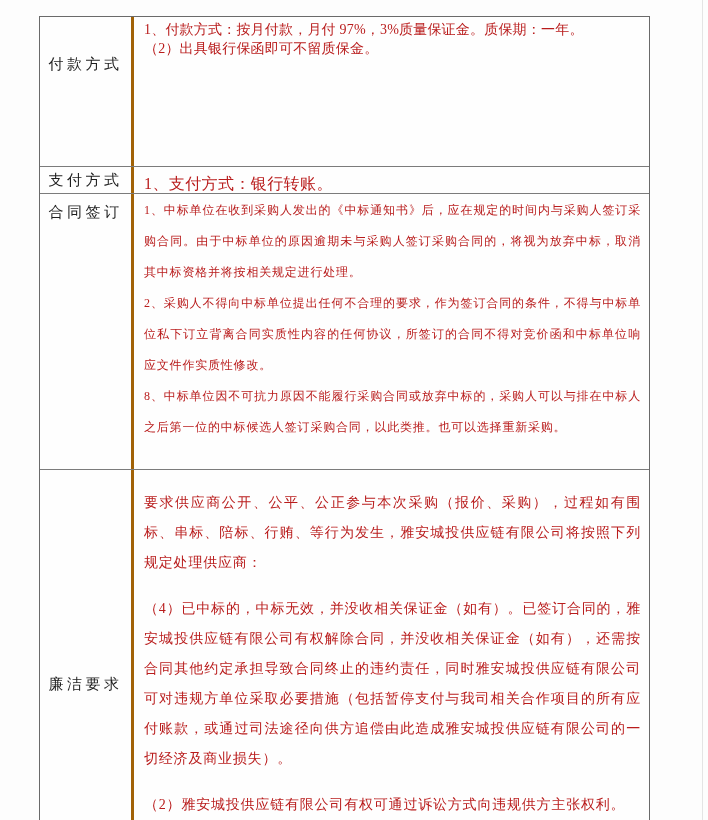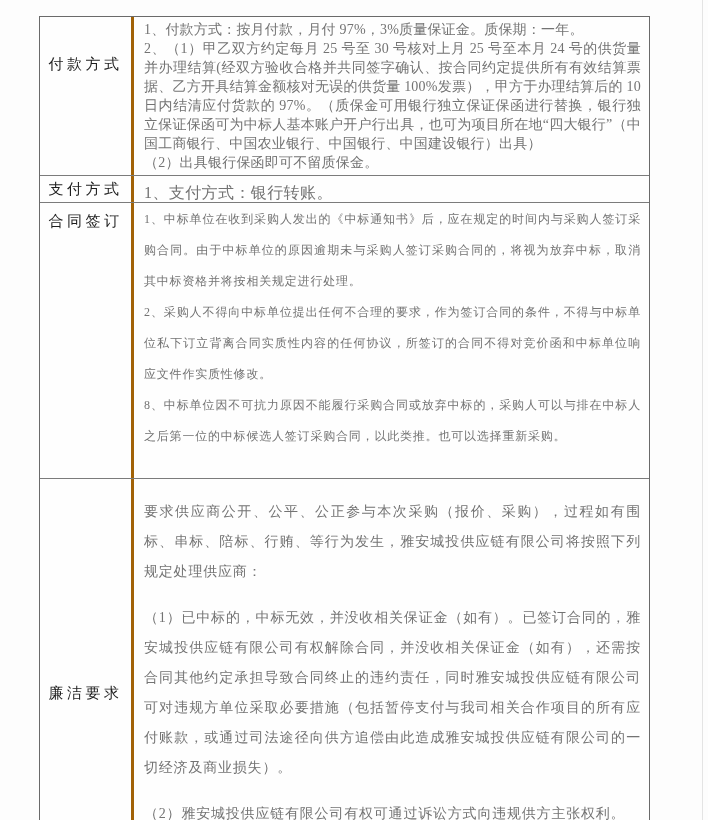--- a/index.html
+++ b/index.html
@@ -47,21 +47,21 @@
     white-space: nowrap;
   }
   .content-cell {
     flex: 1;
     padding: 0 8px 0 10px;
     min-width: 0;
   }
   .content-cell p {
     margin: 0;
     text-align: justify;
-    color: #737373;
+    color: #b91c1c;
   }
   
   .row-payment-terms { min-height: 150px; }
   .row-payment-terms .label-cell { align-items: flex-start; padding-top: 38px; }
   .row-payment-terms .content-cell { padding-top: 3px; padding-bottom: 3px; }
   .row-payment-terms .content-cell p {
     font-size: 14px;
     line-height: 19px;
     letter-spacing: 0.2px;
   }
@@ -103,21 +103,20 @@
 <body>
 
 <div class="scan-edge-line"></div>
 
 <div class="terms-table">
 
   <div class="t-row row-payment-terms">
     <div class="label-cell">付款方式</div>
     <div class="content-cell">
       <p>1、付款方式：按月付款，月付 97%，3%质量保证金。质保期：一年。</p>
-      <p>2、（1）甲乙双方约定每月 25 号至 30 号核对上月 25 号至本月 24 号的供货量并办理结算(经双方验收合格并共同签字确认、按合同约定提供所有有效结算票据、乙方开具结算金额核对无误的供货量 100%发票），甲方于办理结算后的 10 日内结清应付货款的 97%。（质保金可用银行独立保证保函进行替换，银行独立保证保函可为中标人基本账户开户行出具，也可为项目所在地“四大银行”（中国工商银行、中国农业银行、中国银行、中国建设银行）出具）</p>
       <p>（2）出具银行保函即可不留质保金。</p>
     </div>
   </div>
 
   <div class="t-row row-payment-channel">
     <div class="label-cell">支付方式</div>
     <div class="content-cell">
       <p>1、支付方式：银行转账。</p>
     </div>
   </div>
@@ -128,19 +127,19 @@
       <p>1、中标单位在收到采购人发出的《中标通知书》后，应在规定的时间内与采购人签订采购合同。由于中标单位的原因逾期未与采购人签订采购合同的，将视为放弃中标，取消其中标资格并将按相关规定进行处理。</p>
       <p>2、采购人不得向中标单位提出任何不合理的要求，作为签订合同的条件，不得与中标单位私下订立背离合同实质性内容的任何协议，所签订的合同不得对竞价函和中标单位响应文件作实质性修改。</p>
       <p>8、中标单位因不可抗力原因不能履行采购合同或放弃中标的，采购人可以与排在中标人之后第一位的中标候选人签订采购合同，以此类推。也可以选择重新采购。</p>
     </div>
   </div>
 
   <div class="t-row row-integrity">
     <div class="label-cell">廉洁要求</div>
     <div class="content-cell">
       <p>要求供应商公开、公平、公正参与本次采购（报价、采购），过程如有围标、串标、陪标、行贿、等行为发生，雅安城投供应链有限公司将按照下列规定处理供应商：</p>
-      <p>（1）已中标的，中标无效，并没收相关保证金（如有）。已签订合同的，雅安城投供应链有限公司有权解除合同，并没收相关保证金（如有），还需按合同其他约定承担导致合同终止的违约责任，同时雅安城投供应链有限公司可对违规方单位采取必要措施（包括暂停支付与我司相关合作项目的所有应付账款，或通过司法途径向供方追偿由此造成雅安城投供应链有限公司的一切经济及商业损失）。</p>
+      <p>（4）已中标的，中标无效，并没收相关保证金（如有）。已签订合同的，雅安城投供应链有限公司有权解除合同，并没收相关保证金（如有），还需按合同其他约定承担导致合同终止的违约责任，同时雅安城投供应链有限公司可对违规方单位采取必要措施（包括暂停支付与我司相关合作项目的所有应付账款，或通过司法途径向供方追偿由此造成雅安城投供应链有限公司的一切经济及商业损失）。</p>
       <p>（2）雅安城投供应链有限公司有权可通过诉讼方式向违规供方主张权利。</p>
       <p>（3）雅安城投供应链有限公司有权将违规单位列入雅安城投公司的不良供应商名单。</p>
     </div>
   </div>
 
 </div>
 
 </body></html>

